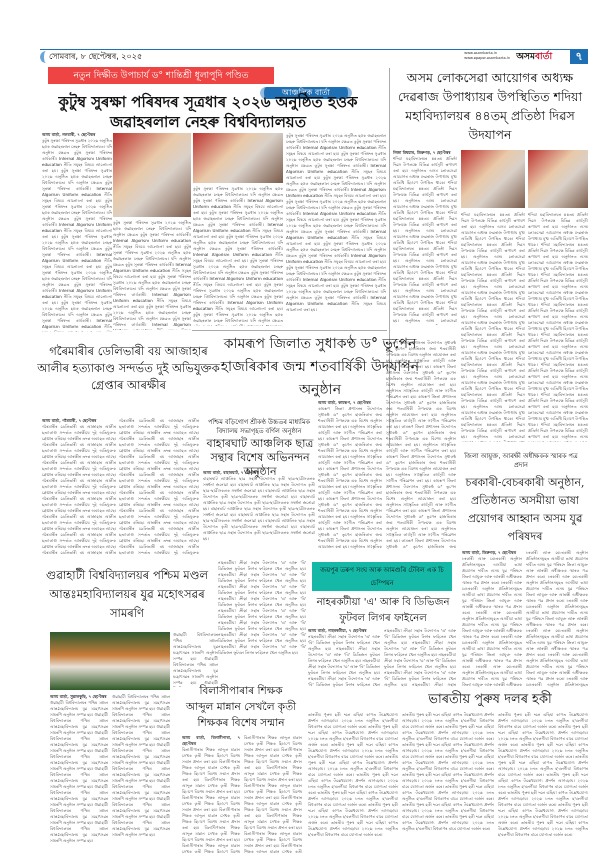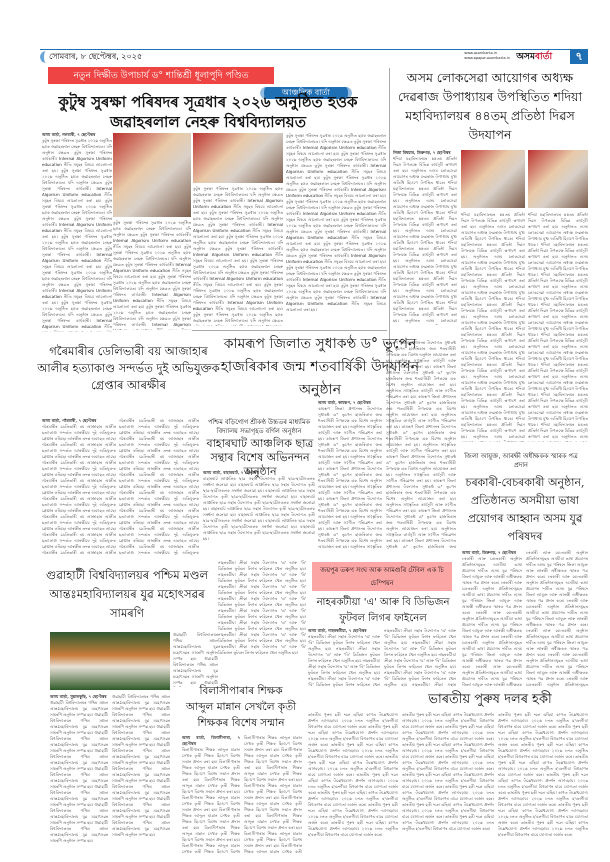--- a/index.html
+++ b/index.html
@@ -11,21 +11,21 @@
   .hdr .brand{position:absolute;right:22px;top:0px;font-size:9px;font-weight:bold;line-height:13px;}
   .hdr .brand .red{color:#c8102e;}
   .hdr .webs{position:absolute;right:22px;top:1px;font-size:3.5px;line-height:5px;color:#333;margin-right:56px;}
   .hdr .pg{position:absolute;right:0;top:0;width:18px;height:14px;background:#1f6fb5;color:#fff;font-size:11px;font-weight:bold;text-align:center;line-height:14px;}
   .green{top:67px;left:48px;width:226px;height:17px;background:#ef4444;color:#fff;font-size:9px;line-height:17px;text-align:center;}
   .h1{font-family:"DejaVu Serif",serif;font-weight:bold;text-align:center;color:#111;}
   .txt{font-size:4px;line-height:6px;color:#333;text-align:justify;overflow:hidden;}
   .txt p{margin:0;}
   .photo{background:linear-gradient(135deg,#b33 0%,#e9c9a8 40%,#d9d0c8 60%,#7a5b4a 100%);}
   .photo2{background:linear-gradient(180deg,#2d5a2f 0%,#c97c3a 40%,#e8e0d6 60%,#2f5a28 100%);}
-  .pinkbox{background:#fca5a5;}
+  .pinkbox{background:#14b8a6;}
   .colrule{border-left:1px solid #aaa;}
   .hrule{border-top:1px solid #aaa;}
 </style>
 </head>
 <body>
 
 <div class="abs hdr">
   <span class="date">সোমবাৰ, ৮ ছেপ্টেম্বৰ, ২০২৫</span>
   <span class="sect">আঞ্চলিক বাৰ্তা</span>
   <span class="webs">www.asombarta.in<br>www.epaper.asombarta.in</span>

